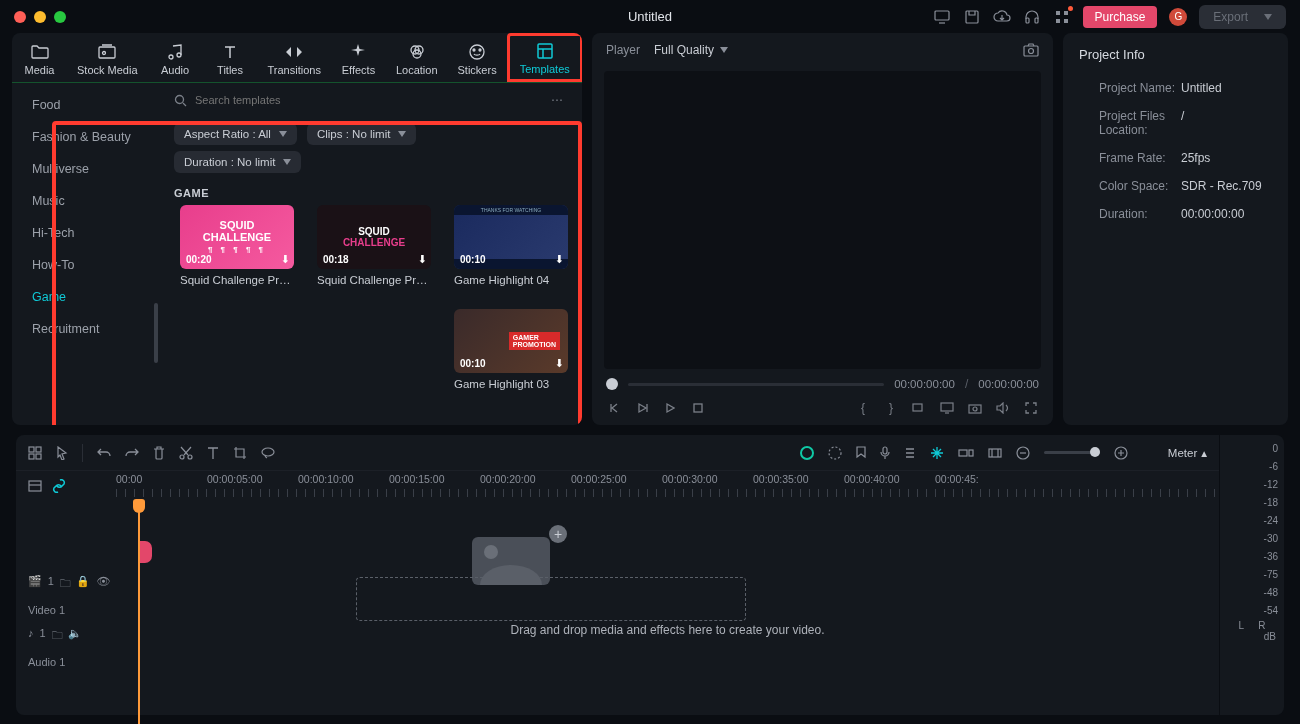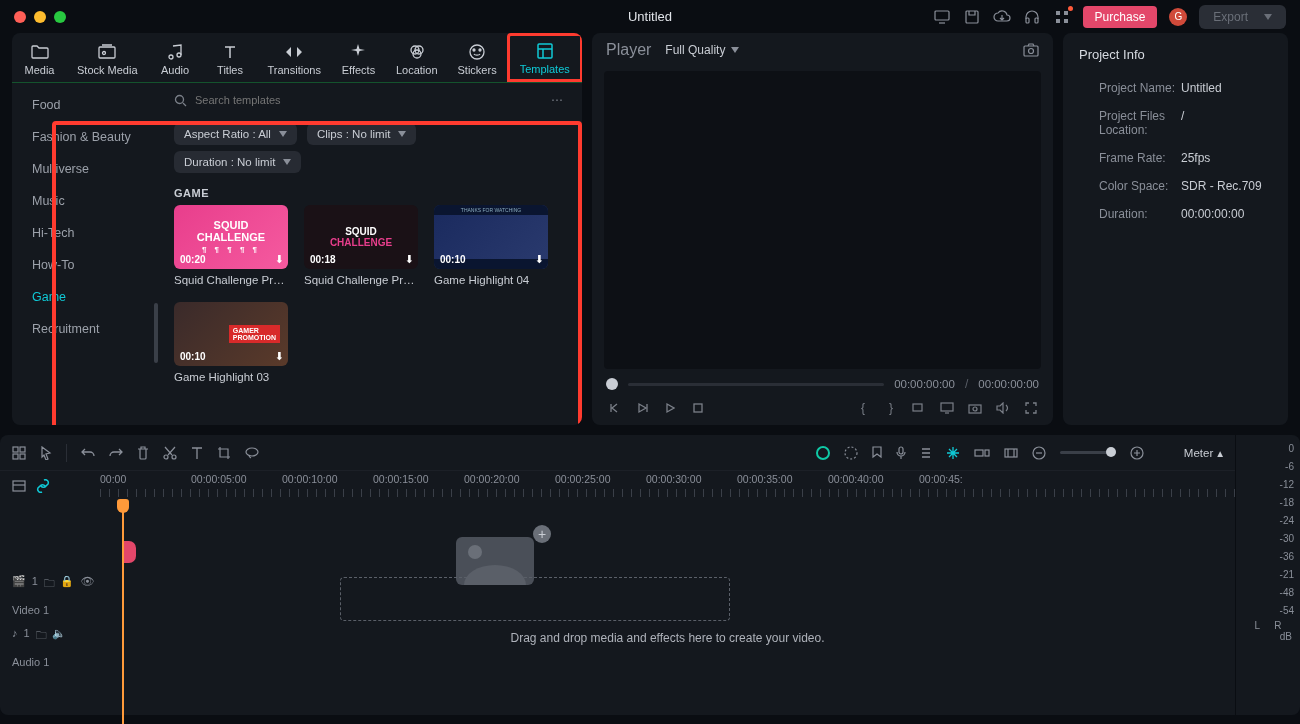--- a/index.html
+++ b/index.html
@@ -36,21 +36,21 @@
 .cat.active { color: #0fc9d6; }
 .cat-scroll { position:absolute; right:2px; top:220px; width:4px; height:60px; background:#3a3f48; border-radius:2px;}
 .content { flex: 1; padding: 0 14px 10px 14px; display:flex; flex-direction:column; overflow:hidden;}
 .search-row { display: flex; align-items: center; gap: 8px; padding: 8px 4px 8px 0; height:34px;}
 .search-row .sico { color: #7a7f88; }
 .search-row input { background: transparent; border: none; color: #737373; outline: none; font-size: 11px; flex:1;}
 .search-dots{ color:#7a7f88; letter-spacing:1px;}
 .filter-row { display: flex; gap: 10px; padding: 6px 0; flex-wrap:wrap;}
 .filter-pill { background: #272b33; padding: 5px 10px; border-radius: 6px; font-size: 11.5px; color: #c9cdd4; display:flex; align-items:center; gap:8px; cursor:pointer;}
 .section-title { font-size: 11px; font-weight: 700; color: #c9cdd4; padding: 8px 0 6px; letter-spacing:0.5px;}
-.grid { display: flex; flex-wrap: wrap; gap: 16px; overflow-y:auto;}
+.grid { display: flex; flex-wrap: wrap; gap: 23px; overflow-y:auto;justify-content:flex-end;}
 .card { width: 114px; }
 .thumb { width: 114px; height: 64px; border-radius: 6px; position: relative; display:flex; align-items:center; justify-content:center; overflow:hidden; font-family:Arial;}
 .thumb .dur { position: absolute; bottom: 4px; left: 6px; font-size: 10px; color: #fff; font-weight:600;}
 .thumb .dl { position: absolute; bottom: 3px; right: 4px; font-size: 11px; color: #fff; }
 .card-label { font-size: 11.5px; color: #c9cdd4; padding-top: 5px; white-space: nowrap; overflow: hidden; text-overflow: ellipsis; }
 .thumb-pink{ background: linear-gradient(135deg,#e83e8c,#f55a9f);}
 .thumb-pink .tt{ color:#fff; font-weight:900; font-size:11px; text-align:center; line-height:1.1;}
 .thumb-dark{ background:#1a1116;}
 .thumb-dark .tt{ color:#fff; font-weight:900; font-size:10px; text-align:center;}
 .thumb-dark .tt b{ color:#e83e8c;}
@@ -61,21 +61,21 @@
 .thumb-gamer{ background:linear-gradient(135deg,#3a2a2a,#5a3a2a);}
 .thumb-gamer .gp{ background:#d82a2a; color:#fff; font-size:7px; font-weight:900; padding:2px 4px; position:absolute; right:8px; top:50%; transform:translateY(-50%); line-height:1;}
 
 .red-outline1 { position: absolute; border: 4px solid #ff3b2f; border-radius: 4px; pointer-events: none; }
 .ro-body{ left:40px; top:88px; width:530px; height:328px;}
 .content-scroll{ position:absolute; right:-2px; top:140px; width:5px; height:80px; background:#3a3f48; border-radius:3px;}
 
 
 .player { flex: 1; height: 392px; display: flex; flex-direction: column; }
 .player-head { height: 34px; display: flex; align-items: center; gap: 14px; padding: 0 14px; }
-.phead-label { color: #8a8f99; font-size: 16px; }
+.phead-label { color: #8a8f99; font-size: 12px; }
 .quality { color: #c9cdd4; font-size: 12px; display:flex; align-items:center; gap:6px;}
 .snap-ico { margin-left: auto; color: #8a8f99; }
 .viewport { flex: 1; background: #0d1015; margin: 4px 12px 0; border-radius: 4px; }
 .player-foot { padding: 8px 14px 10px; }
 .scrub { display: flex; align-items: center; gap: 10px; }
 .scrub .dot { width: 12px; height: 12px; border-radius: 50%; background: #c9cdd4; }
 .scrub .line { flex: 1; height: 3px; background: #2a2e36; border-radius: 2px; }
 .scrub .time { color: #8a8f99; font-size: 11.5px; }
 .scrub .sep{ color:#5a5f68;}
 .controls { display: flex; align-items: center; gap: 16px; padding-top: 10px; color: #7a7f88; }
@@ -84,21 +84,21 @@
 .pico { width:16px; display:inline-flex; justify-content:center;}
 
 
 .sidebar { width: 225px; height: 392px; padding: 14px 16px; }
 .side-title { color: #d6dae1; font-size: 13px; font-weight: 500; padding-bottom: 12px; }
 .kv { display: flex; padding: 7px 0; font-size: 12px; margin-left: 20px; }
 .kv .k { color: #8a8f99; width: 82px; }
 .kv .v { color: #c9cdd4; }
 
 
-.timeline { margin: 10px 0 0; height: 280px; display:flex;}
+.timeline { margin: 10px 16px 0; height: 280px; display:flex;}
 .tl-left{ flex:1; display:flex; flex-direction:column; background:#14181e; border-radius:8px 0 0 8px;}
 .tl-right{ width:65px; background:#14181e; border-radius:0 8px 8px 0; border-left:1px solid #0a0d12; padding:8px 6px; font-size:10px; color:#8a8f99;}
 .tl-tools { height: 36px; display: flex; align-items: center; gap: 14px; padding: 0 12px; border-bottom: 1px solid #1c2027; color: #8a8f99; }
 .tl-tools .divv { width: 1px; height: 18px; background: #2a2e36; }
 .tl-tools .spacer { flex: 1; }
 .tl-tools .green-dot { width: 14px; height: 14px; border: 2px solid #0fc9a6; border-radius: 50%; }
 .zoom-slider { width: 56px; height: 3px; background: #3a3f48; border-radius: 2px; position: relative; }
 .zoom-slider::after { content: ''; position: absolute; right: 0; top: -4px; width: 10px; height: 10px; background: #c9cdd4; border-radius: 50%; }
 .meter-label{ color:#c9cdd4; font-size:11.5px; display:flex; align-items:center; gap:4px;}
 .ruler-row { display: flex; height: 30px; }
@@ -115,21 +115,21 @@
 .track-h { height: 26px; display: flex; align-items: center; gap: 8px; padding-left: 12px; color: #8a8f99; font-size: 11px; }
 .track-h .icons{ display:flex; gap:6px; font-size:11px;}
 .tracks-area { flex: 1; position: relative; }
 .ph-tag{ position:absolute; left:22px; top:40px; width:14px; height:22px; background:#e3476a; border-radius:0 7px 7px 0; z-index:4;}
 .drop-media{ position:absolute; left:345px; top:30px; width:100px; height:60px; display:flex; align-items:center; justify-content:center;}
 .media-icon{ width:78px; height:48px; background:#4a4f58; border-radius:6px; position:relative;}
 .media-icon::before{ content:''; position:absolute; top:8px; left:12px; width:14px; height:14px; background:#6a6f78; border-radius:50%;}
 .media-icon::after{ content:''; position:absolute; bottom:0; left:8px; right:8px; height:20px; background:#5a5f68; border-radius:50% 50% 0 0 / 100% 100% 0 0;}
 .plus-badge{ position:absolute; top:-6px; right:-6px; width:18px; height:18px; background:#6a6f78; border-radius:50%; color:#c9cdd4; display:flex; align-items:center; justify-content:center; font-size:14px; z-index:2;}
 .dashed-box{ position:absolute; left:240px; top:76px; width:390px; height:44px; border:1px dashed #5a5f68; border-radius:4px;}
-.drop-text{ position:absolute; left:0; right:0; top:130px; text-align:center; font-size:12px; color:#aeb2ba;}
+.drop-text{ position:absolute; left:0; right:0; top:122px; text-align:center; font-size:12px; color:#aeb2ba;}
 .db-scale{ display:flex; flex-direction:column; align-items:flex-end; gap:7px; font-size:10px;}
 .db-scale span{ height:11px;}
 .lr-label{ display:flex; gap:14px; padding:4px 6px 0; justify-content:center;}
 .dblabel{ text-align:right; padding-right:2px;}
 
 svg{ display:block;}
 </style>
 </head>
 <body>
 
@@ -653,21 +653,21 @@
   </div>
   <div class="tl-right">
     <div class="db-scale">
       <span>0</span>
         <span>-6</span>
         <span>-12</span>
         <span>-18</span>
         <span>-24</span>
         <span>-30</span>
         <span>-36</span>
-        <span>-21</span>
+        <span>-75</span>
         <span>-48</span>
         <span>-54</span>
     </div>
     <div class="lr-label">
         <span>L</span>
         <span>R</span>
       </div>
     <div class="dblabel">dB</div>
   </div>
 </div>

